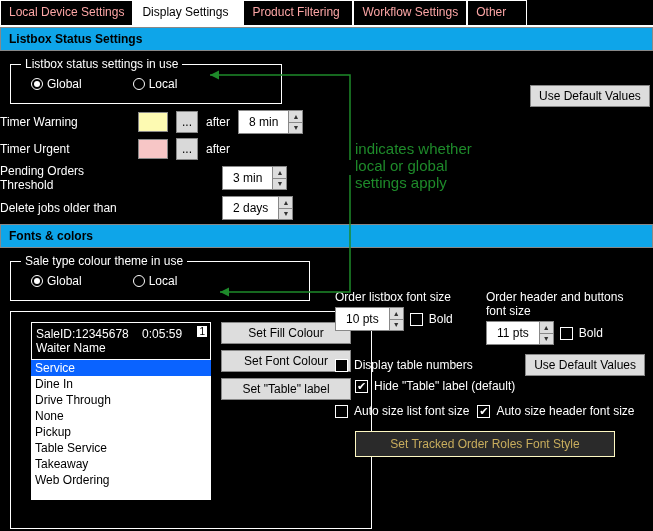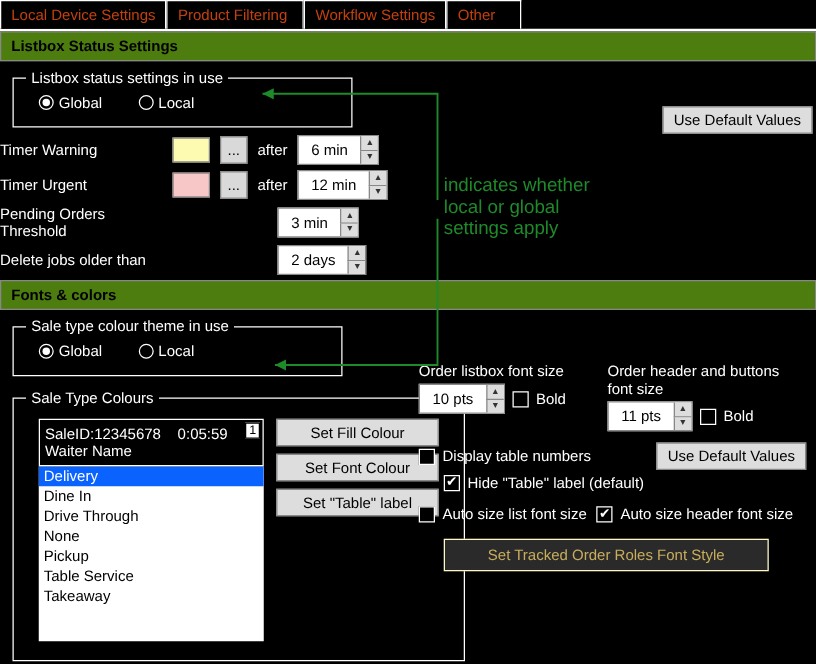--- a/index.html
+++ b/index.html
@@ -12,38 +12,38 @@
     height: 531px;
     overflow: hidden;
     position: relative;
   }
   .tabs { display: flex; border-bottom: 2px solid #fff; }
   .tab {
     border: 1px solid #fff;
     border-bottom: none;
     padding: 4px 8px;
     background: #000;
-    color: #c2410c;
+    color: #fca5a5;
     min-width: 110px;
   }
   .tab.active { background: #fff; color: #000; font-weight: 400; padding-bottom:6px;}
   .section-header {
-    background: #4d7c0f;
+    background: #0ea5e9;
     color: #000;
     font-weight: bold;
     padding: 4px 8px;
     border: 1px solid #888;
   }
   fieldset {
     border: 1px solid #fff;
     margin: 6px 10px;
     padding: 4px 10px 8px 10px;
   }
   legend { padding: 0 4px; color:#fff; }
-  .radio-row { display:flex; gap:29px; padding:2px 10px 4px 10px; align-items:center;}
+  .radio-row { display:flex; gap:51px; padding:2px 10px 4px 10px; align-items:center;}
   .radio-item { display:flex; align-items:center; gap:4px; }
   .radio-dot {
     width:12px; height:12px; border:1px solid #fff; border-radius:50%;
     display:inline-flex; align-items:center; justify-content:center;
   }
   .radio-dot.filled::after { content:""; width:6px; height:6px; background:#fff; border-radius:50%; display:block;}
   .row { display:flex; align-items:center; gap:8px; margin:4px 0;}
   .label-col { width:130px; }
   .colorbox { width:30px; height:20px; border:1px solid #888; }
   .dots-btn {
@@ -87,20 +87,21 @@
   .annot {
     position:absolute; color:#1e8a2a; font-size:15px; text-align:left;
   }
   svg.arrow-svg { position:absolute; pointer-events:none; }
 </style>
 </head>
 <body>
 
 <div class="tabs">
   <div class="tab">Local Device Settings</div>
+  <div class="tab active">Display Settings</div>
   <div class="tab">Product Filtering</div>
   <div class="tab">Workflow Settings</div>
   <div class="tab" style="min-width:60px">Other</div>
 </div>
 
 <div class="section-header">Listbox Status Settings</div>
 
 <fieldset style="width:272px;">
   <legend>Listbox status settings in use</legend>
   <div class="radio-row">
@@ -116,40 +117,33 @@
 </fieldset>
 
 <div class="btn right-btn" style="left:530px; top:85px;">Use Default Values</div>
 
 <div class="row">
   <span class="label-col">Timer Warning</span>
   <span class="colorbox" style="background:#fdfab2;"></span>
   <span class="dots-btn">...</span>
   <span>after</span>
   <div class="spinner">
-    <span class="val">6 min</span>
+    <span class="val">8 min</span>
     <span class="arrows">
         <span class="arrow up">▲</span>
         <span class="arrow">▼</span>
       </span>
   </div>
 </div>
 
 <div class="row">
   <span class="label-col">Timer Urgent</span>
   <span class="colorbox" style="background:#f7c6c6;"></span>
   <span class="dots-btn">...</span>
   <span>after</span>
-  <div class="spinner">
-    <span class="val">12 min</span>
-    <span class="arrows">
-        <span class="arrow up">▲</span>
-        <span class="arrow">▼</span>
-      </span>
-  </div>
 </div>
 
 <div class="row">
   <span class="label-col">Pending Orders Threshold</span>
   <span style="width:76px"></span>
   <div class="spinner">
     <span class="val">3 min</span>
     <span class="arrows">
         <span class="arrow up">▲</span>
         <span class="arrow">▼</span>
@@ -164,53 +158,53 @@
     <span class="val">2 days</span>
     <span class="arrows">
         <span class="arrow up">▲</span>
         <span class="arrow">▼</span>
       </span>
   </div>
 </div>
 
 <div class="section-header">Fonts &amp; colors</div>
 
-<fieldset style="width:264px;">
+<fieldset style="width:300px;">
   <legend>Sale type colour theme in use</legend>
   <div class="radio-row">
     <div class="radio-item">
       <span class="radio-dot filled"></span>
       <span>Global</span>
     </div>
     <div class="radio-item">
       <span class="radio-dot"></span>
       <span>Local</span>
     </div>
   </div>
 </fieldset>
 
 <fieldset style="width:310px; position:absolute; left:0; top:305px; height:218px;">
-  <legend>Sale Type Colours</legend>
   <div class="listbox-area">
     <div style="display:flex; flex-direction:column; gap:0;">
       <div class="sample-order" style="background:#000; color:#fff; border:1px solid #fff;">
         <span class="badge" style="background:#fff;color:#000;">1</span>
         <span>SaleID:12345678</span>
         &nbsp;&nbsp;
         <span>0:05:59</span><br>
         <span>Waiter Name</span>
       </div>
       <div class="list" id="sale-type-list">
-          <div class="item selected">Delivery</div>
+          <div class="item selected">Service</div>
           <div class="item">Dine In</div>
           <div class="item">Drive Through</div>
           <div class="item">None</div>
           <div class="item">Pickup</div>
           <div class="item">Table Service</div>
           <div class="item">Takeaway</div>
+          <div class="item">Web Ordering</div>
         </div>
     </div>
     <div class="col-btns">
       <div class="btn wide">Set Fill Colour</div>
       <div class="btn wide">Set Font Colour</div>
       <div class="btn wide">Set "Table" label</div>
     </div>
   </div>
 </fieldset>
 

